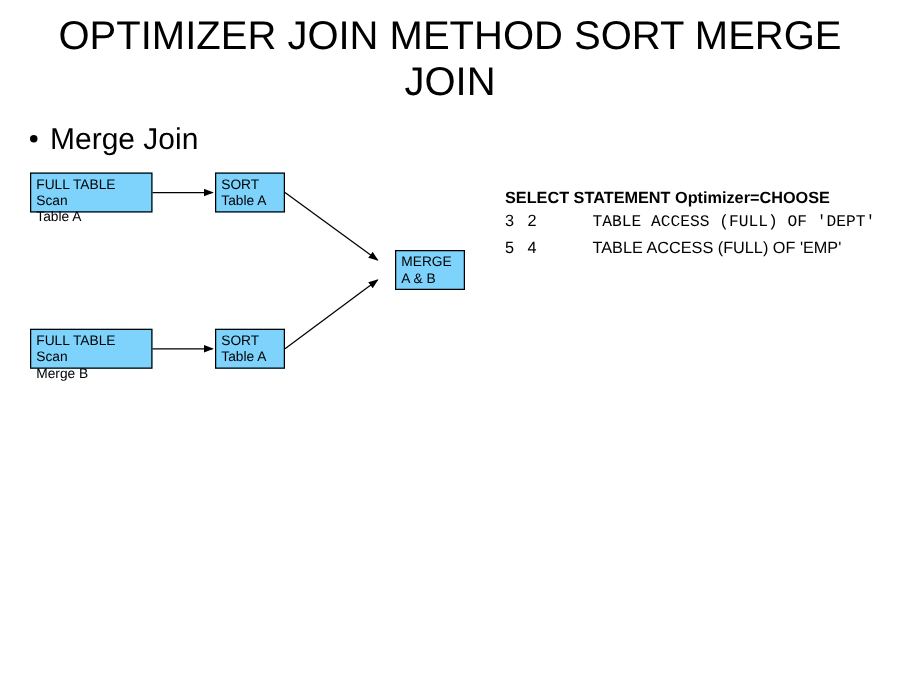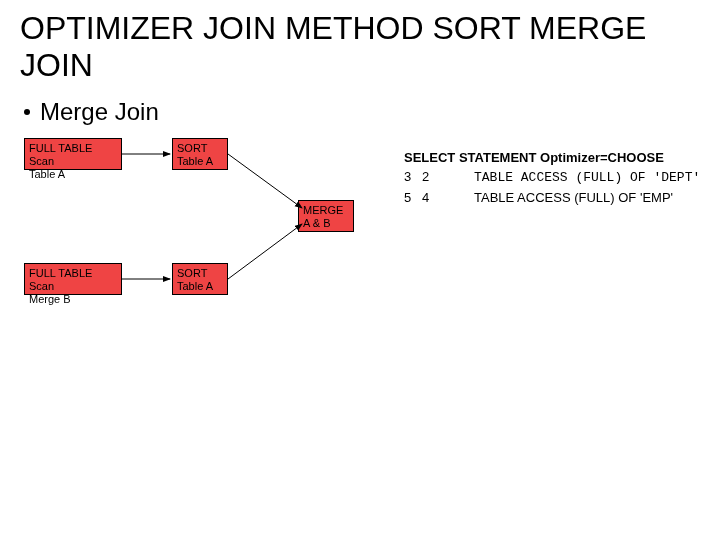--- a/index.html
+++ b/index.html
@@ -7,20 +7,21 @@
     padding: 0;
     width: 720px;
     height: 540px;
     background: #ffffff;
     font-family: Arial, Helvetica, sans-serif;
     color: #000;
     overflow: hidden;
   }
   .title {
     font-size: 32px;
+    text-align: center;
     padding: 10px 20px 0 20px;
     line-height: 1.15;
     font-weight: normal;
   }
   .bullet {
     font-size: 24px;
     padding: 14px 0 0 24px;
   }
   .bullet .dot {
     display: inline-block;
@@ -41,21 +42,21 @@
   .diagram {
     position: absolute;
     left: 0;
     top: 0;
     width: 360px;
     height: 200px;
   }
   .dbox {
     position: absolute;
     border: 1px solid #000;
-    background: #ef4444;
+    background: #7dd3fc;
     font-size: 11px;
     line-height: 1.2;
     padding: 3px 4px;
     box-sizing: border-box;
   }
   svg.arrows {
     position: absolute;
     left: 0;
     top: 0;
     width: 360px;
@@ -102,21 +103,21 @@
     <div class="dbox" style="left:0px; top:125px; width:98px; height:32px;">
       <span>FULL TABLE Scan</span><br>
       <span>Merge B</span>
     </div>
 
     <div class="dbox" style="left:148px; top:125px; width:56px; height:32px;">
       <span>SORT</span><br>
       <span>Table A</span>
     </div>
 
-    <div class="dbox" style="left:274px; top:62px; width:56px; height:32px;">
+    <div class="dbox" style="left:292px; top:62px; width:56px; height:32px;">
       <span>MERGE</span><br>
       <span>A &amp; B</span>
     </div>
 
     <svg class="arrows">
       <defs>
         <marker id="ah" markerWidth="8" markerHeight="8" refX="7" refY="3" orient="auto">
           <path d="M0,0 L8,3 L0,6 Z" fill="#000"></path>
         </marker>
       </defs>

